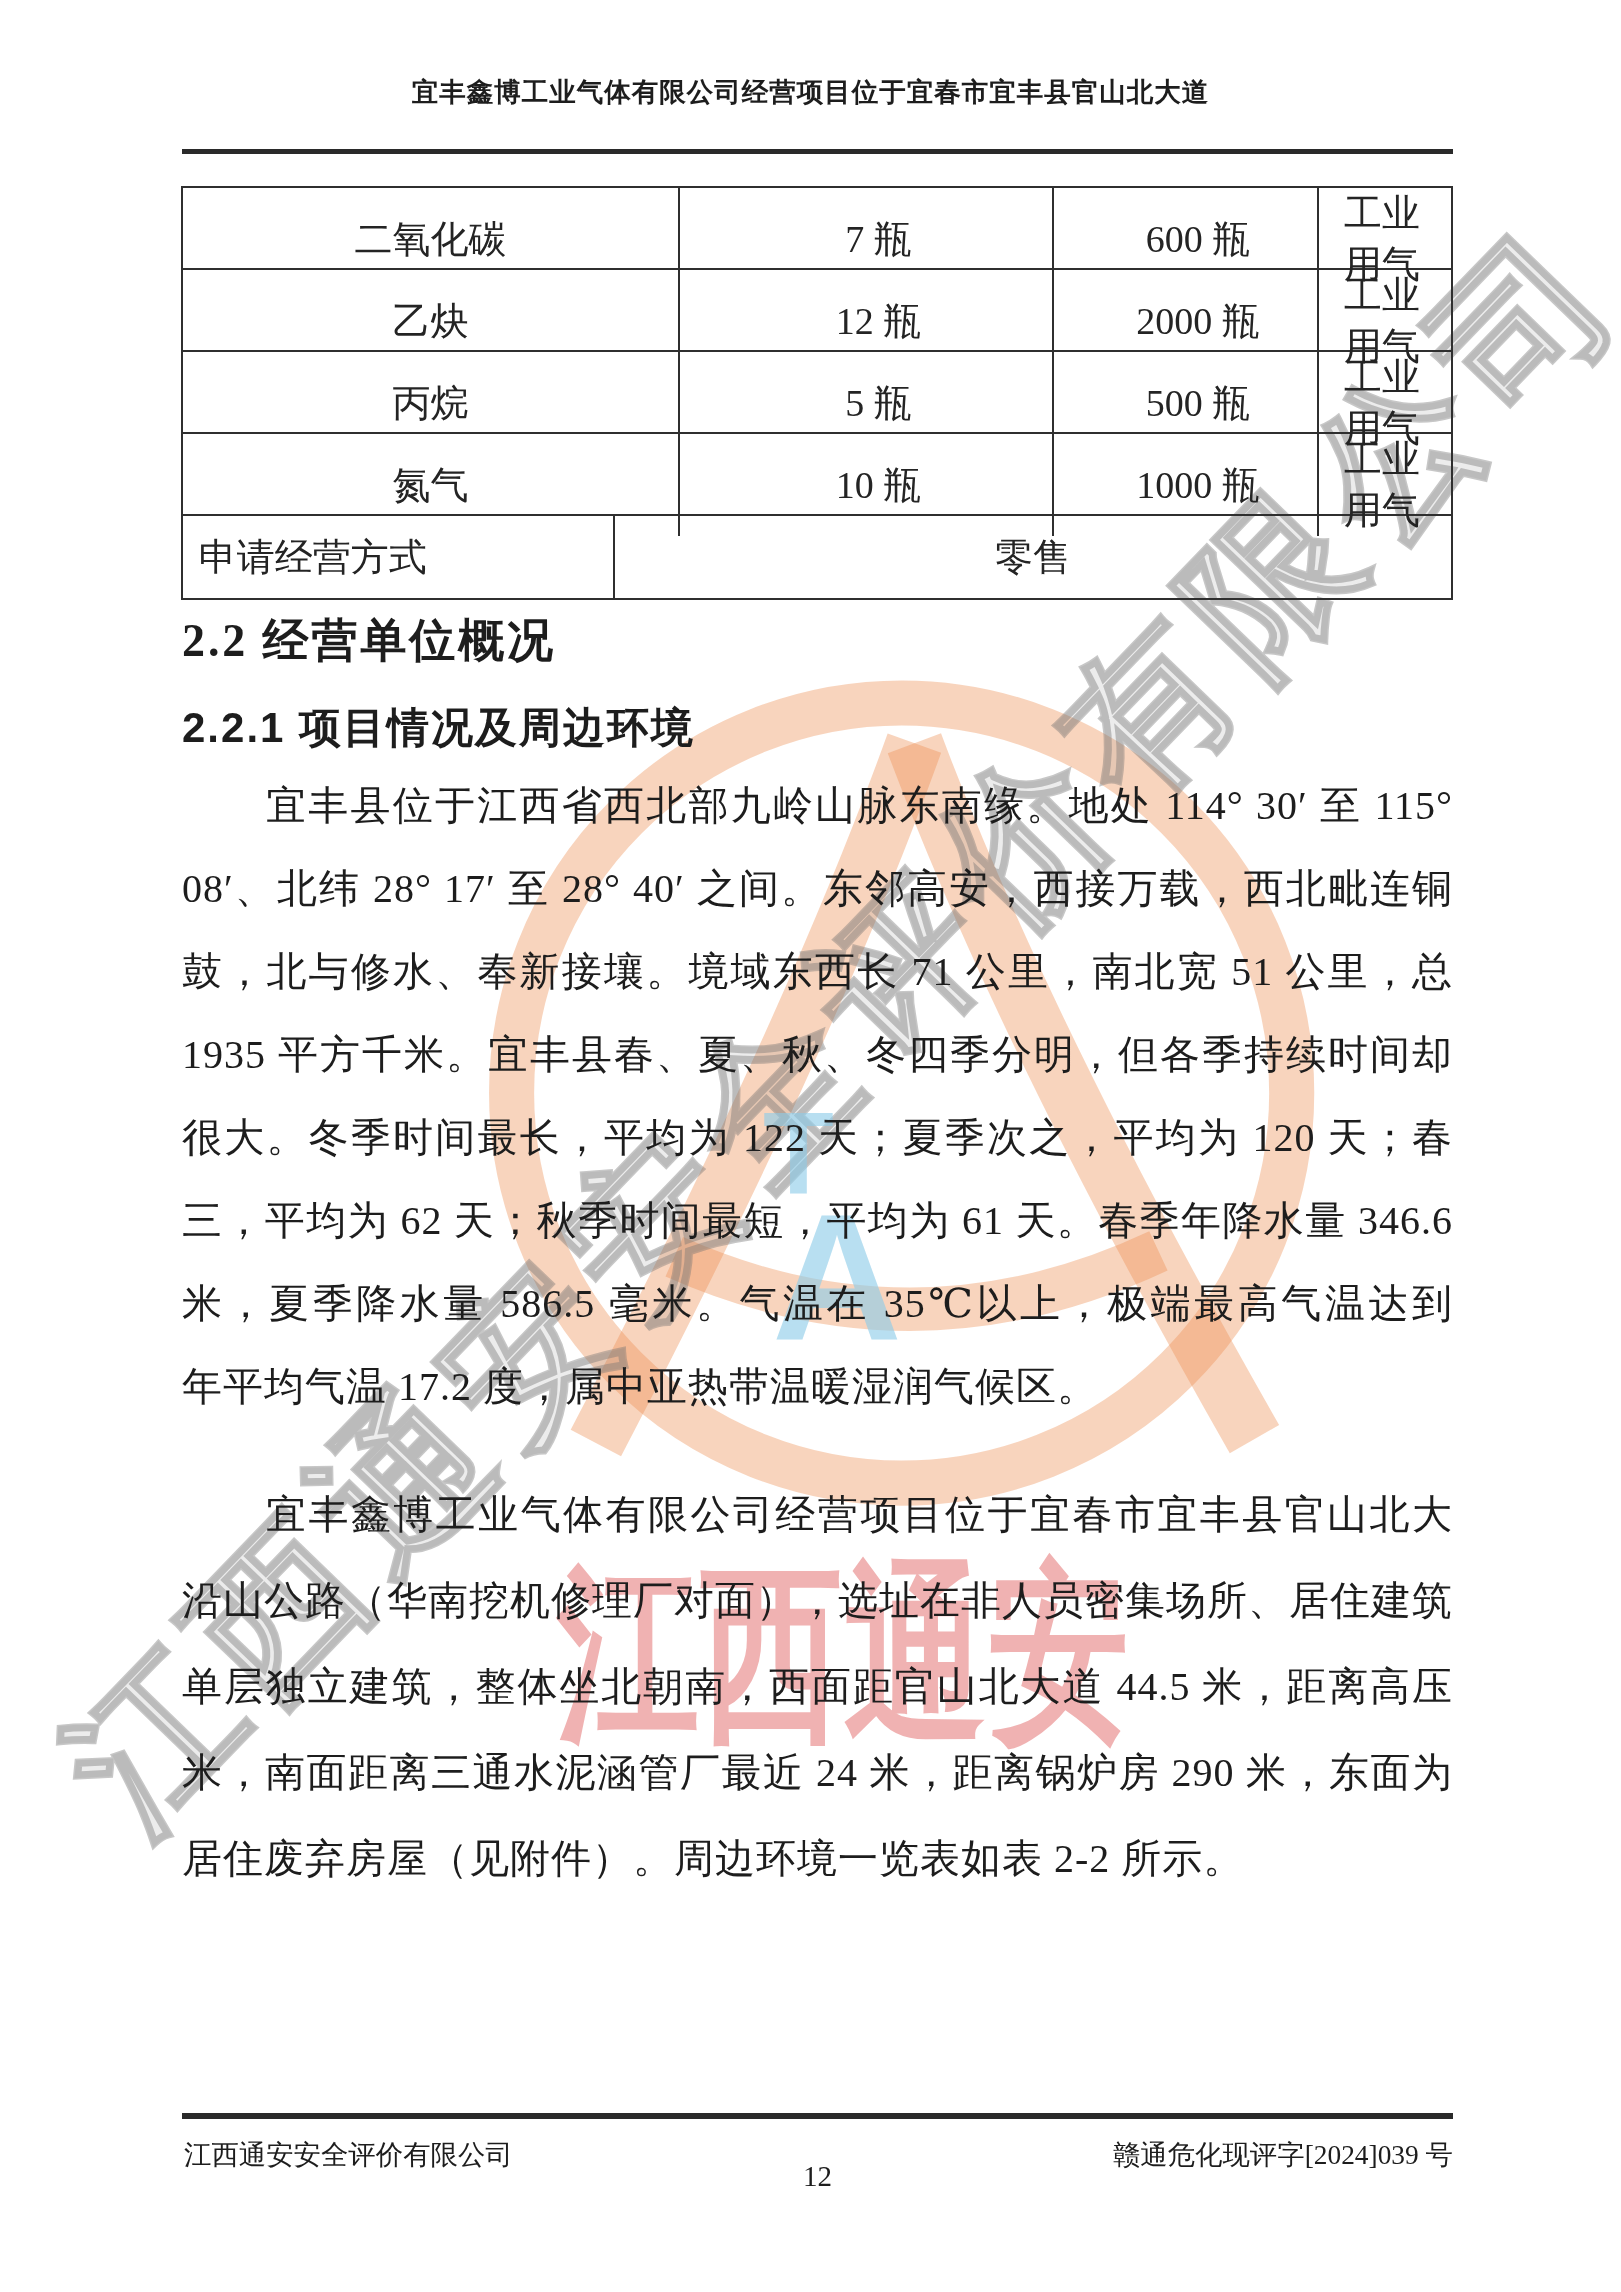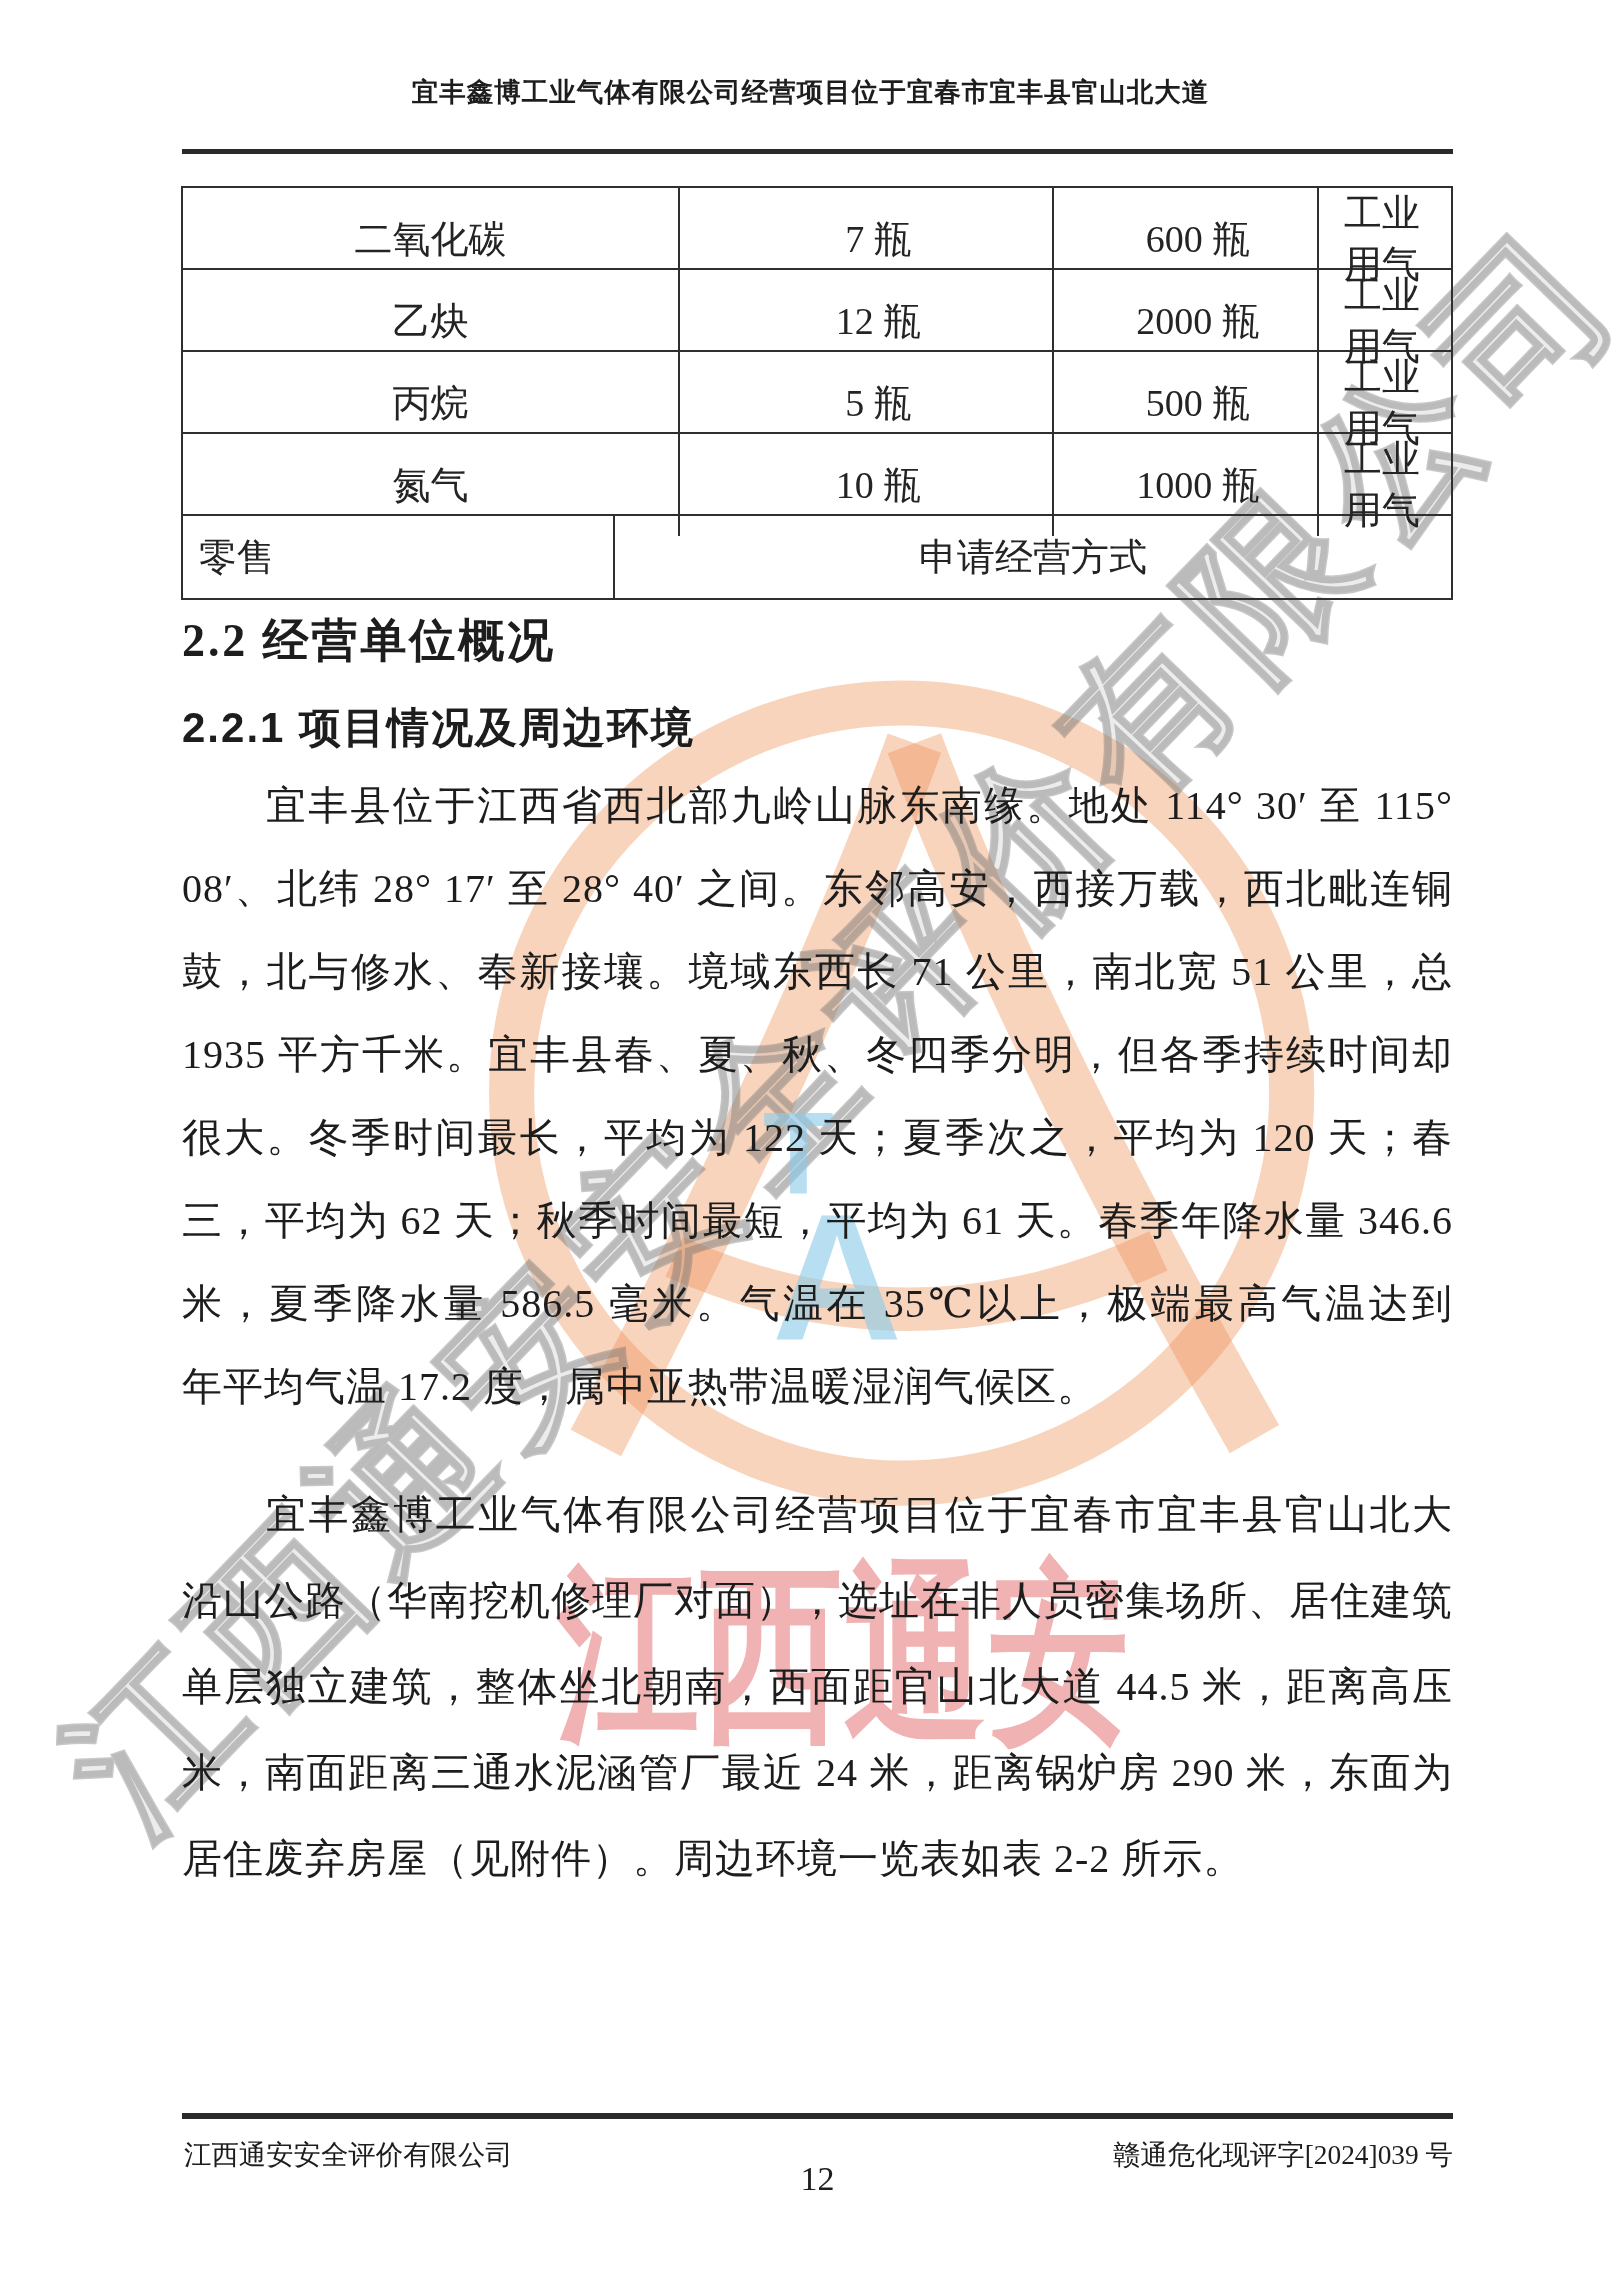--- a/index.html
+++ b/index.html
@@ -74,21 +74,21 @@
     text-align:justify; text-align-last:justify; white-space:normal; overflow:hidden;
   }
   .para1 { top:764px; }
   .para2 { top:1472px; }
   .para2 .line { height:86px; line-height:86px; }
   .para .line:first-of-type { text-indent:84px; }
   .para .line:last-of-type { text-align-last:left; }
 
   .footer-company { position:absolute; left:184px; top:2137px; font-size:27.4px; }
   .footer-doc { position:absolute; right:168px; top:2137px; font-size:27.4px; }
-  .footer-page { position:absolute; left:182px; width:1271px; top:2160px; text-align:center; font-size:34px; }
+  .footer-page { position:absolute; left:182px; width:1271px; top:2160px; text-align:center; font-size:29px; }
 </style>
 </head>
 <body>
 
 <div class="page">
 
   <div class="wm">
     <svg class="wm-svg" width="1621" height="2293" viewBox="0 0 1654 2339">
       <circle cx="920" cy="1115" r="398" fill="none" stroke="#ED8F52" stroke-opacity="0.38" stroke-width="46"></circle>
       <path d="M 933 758 Q 826 1055 608 1472" fill="none" stroke="#ED8F52" stroke-opacity="0.38" stroke-width="58"></path>
@@ -131,22 +131,22 @@
           </div>
 
           <div class="grow">
             <div>氮气</div>
             <div>10 瓶</div>
             <div>1000 瓶</div>
             <div>工业用气</div>
           </div>
         </div>
       <div class="mode-row">
+        <div>申请经营方式</div>
         <div>零售</div>
-        <div>申请经营方式</div>
       </div>
     </div>
 
     <div class="h-major">2.2 经营单位概况</div>
     <div class="h-minor">2.2.1 项目情况及周边环境</div>
 
     <div class="para para1">
 
         <div class="line">宜丰县位于江西省西北部九岭山脉东南缘。地处 114° 30′ 至 115°</div>
 

